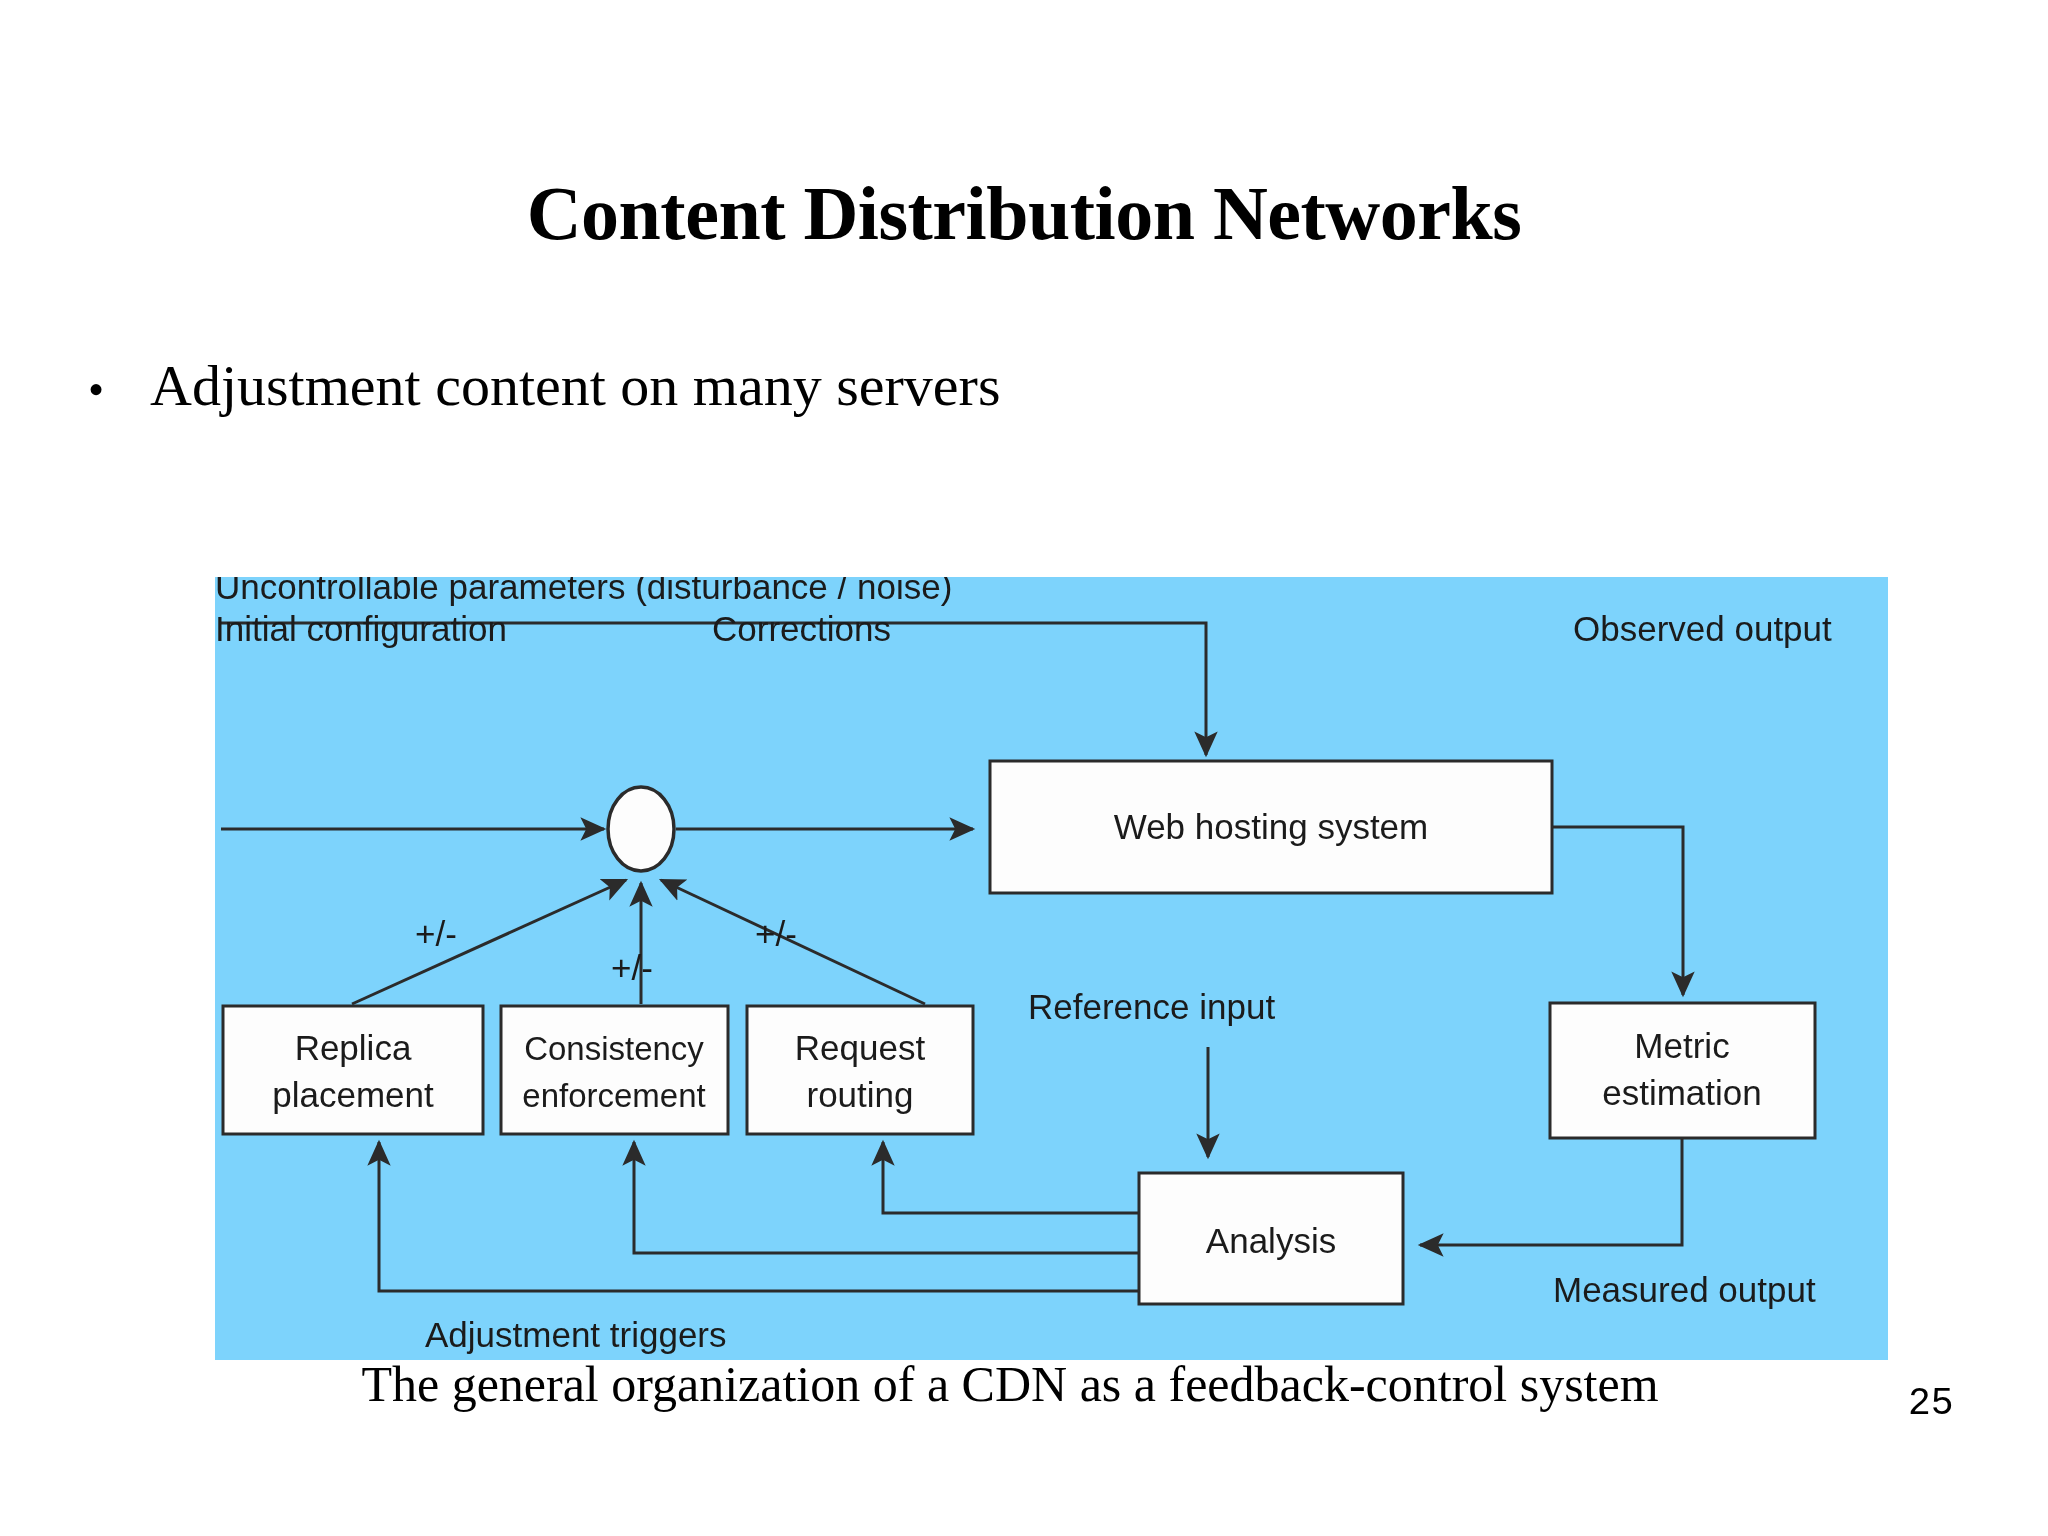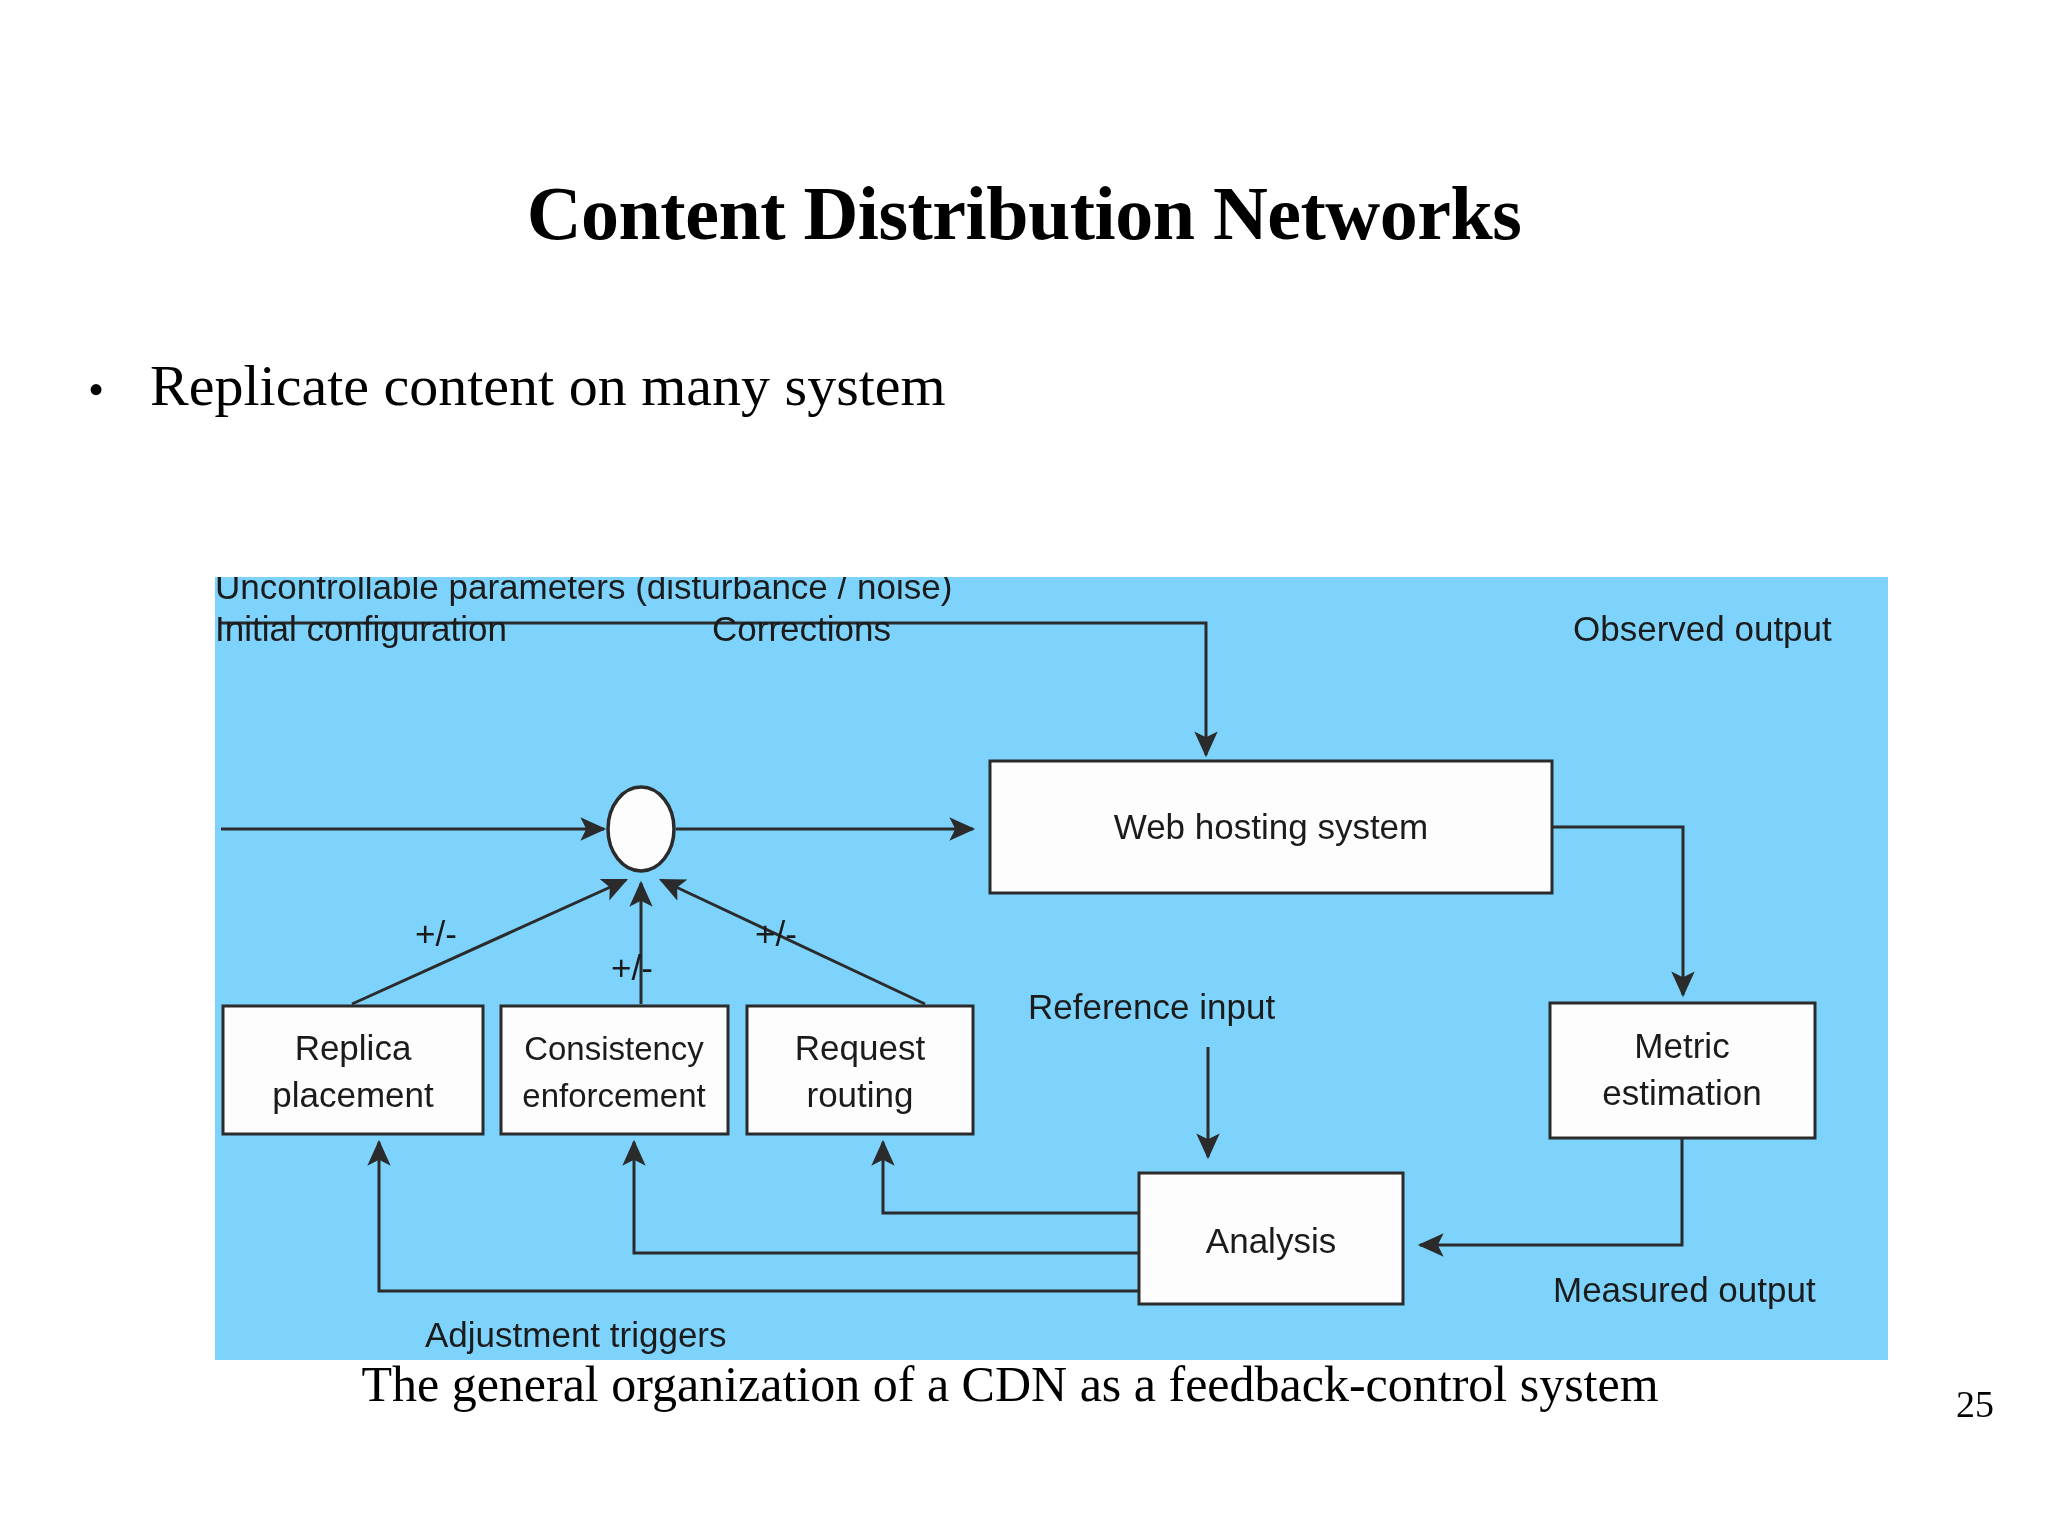--- a/index.html
+++ b/index.html
@@ -99,37 +99,37 @@
     left: 180px;
     width: 1660px;
     text-align: center;
     font-family: "Liberation Serif", "DejaVu Serif", serif;
     font-size: 50px;
     color: #000000;
   }
   #page-number {
     position: absolute;
     top: 1382px;
-    left: 1956px;
-    font-family: Liberation Serif, serif;
+    left: 1908px;
+    font-family: Liberation Mono, monospace;
     font-size: 38px;
     color: #000000;
   }
 </style>
 </head>
 <body>
 
 <div class="slide">
 
   <h1 id="slide-title">Content Distribution Networks</h1>
 
   <div id="bullet-list">
     <div class="bullet-row">
       <span class="bullet-mark">•</span>
-      <span class="bullet-text">Replicate content on many system</span>
+      <span class="bullet-text">Adjustment content on many servers</span>
     </div>
   </div>
 
   <figure id="diagram-figure">
     <svg id="diagram-svg" width="1673" height="783" viewBox="0 0 1673 783">
 
       <defs>
         <marker id="arrowEnd" viewBox="0 0 12 12" refX="10.5" refY="6" markerWidth="9" markerHeight="9" orient="auto-start-reverse">
           <path d="M 0 0.8 L 11.5 6 L 0 11.2 L 2.6 6 Z" fill="#2b2b2b"></path>
         </marker>

